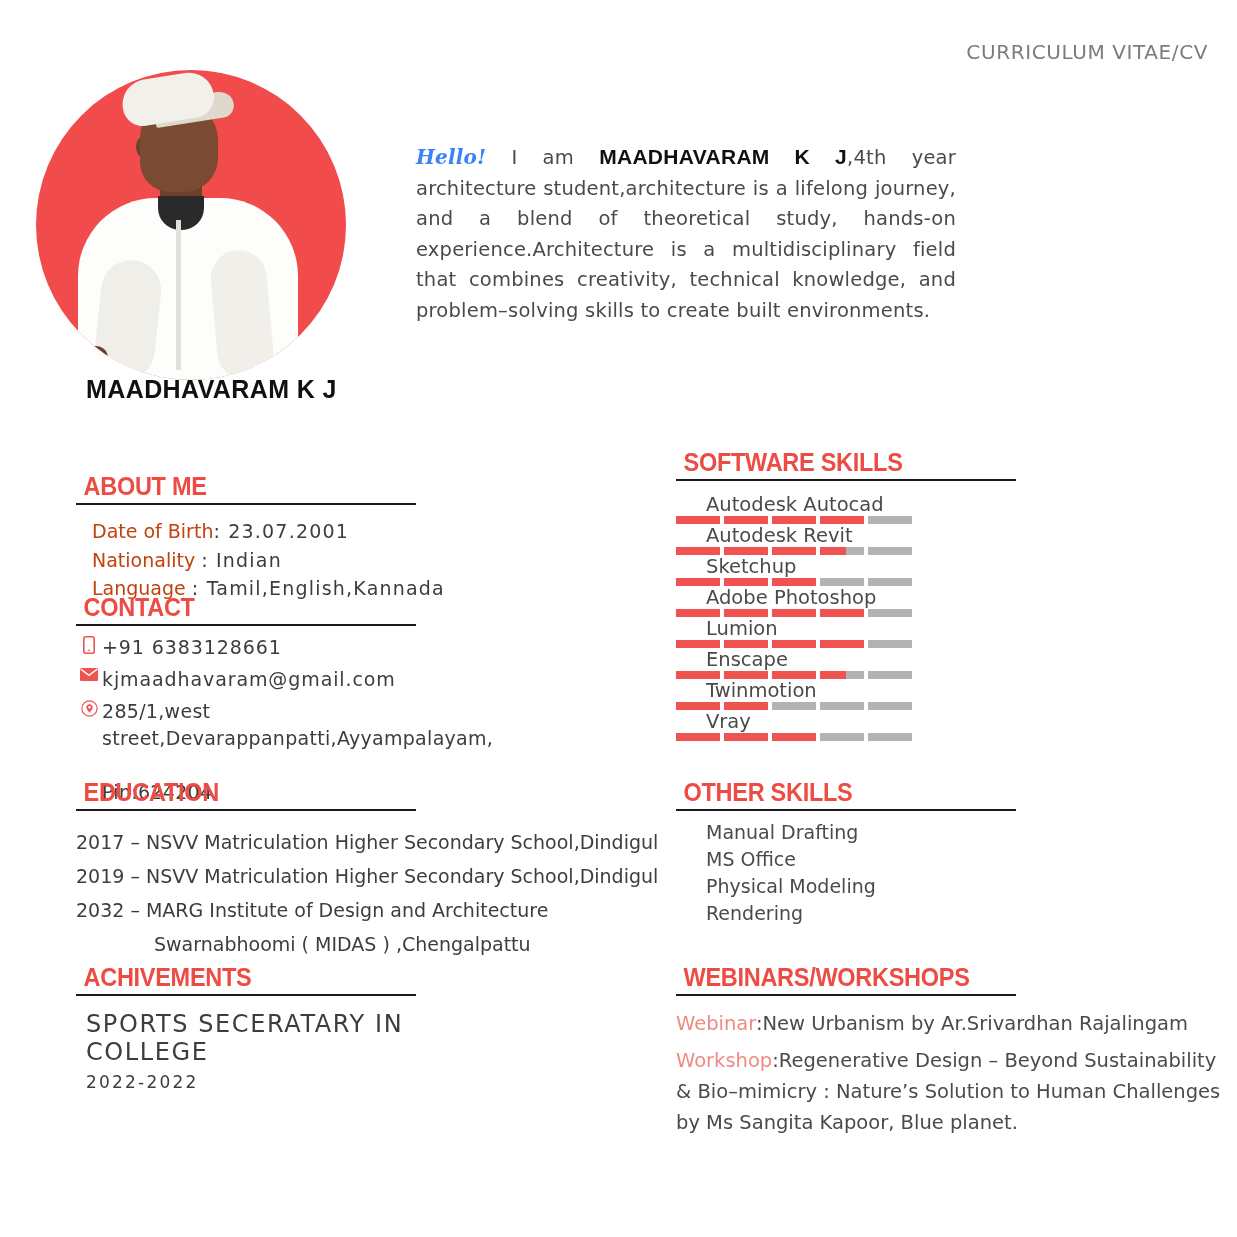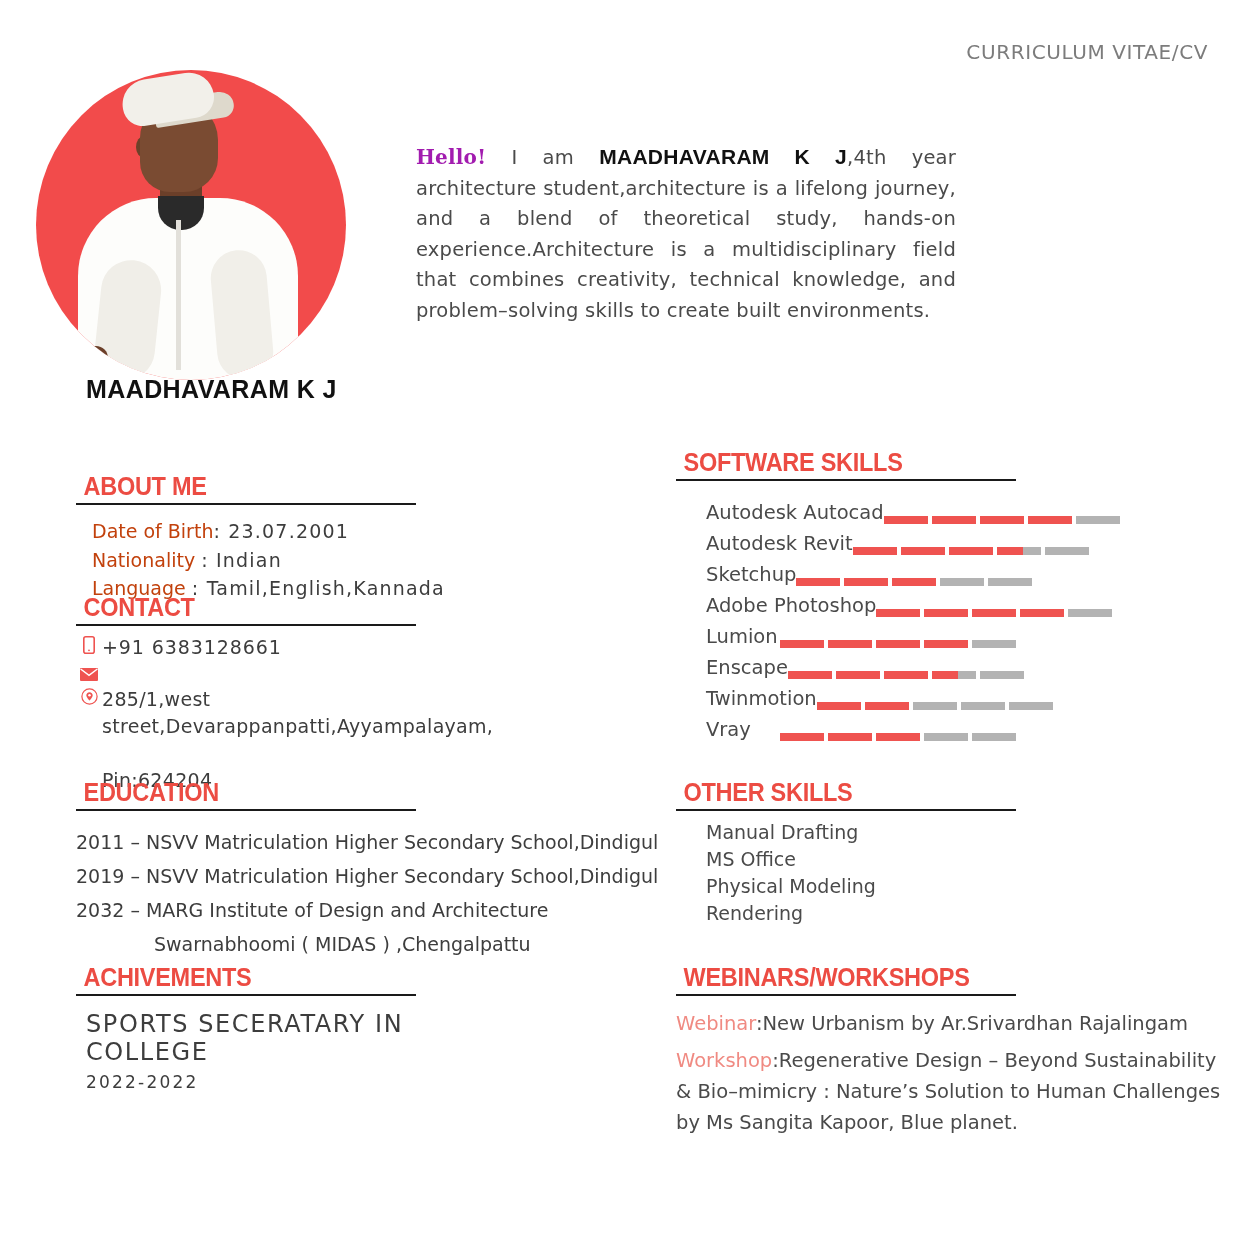--- a/index.html
+++ b/index.html
@@ -157,22 +157,23 @@
     width: 540px;
     font-size: 19.5px;
     line-height: 30.5px;
     color: #4a4a4a;
     text-align: justify;
     font-family: "DejaVu Sans", sans-serif;
     letter-spacing: 0.2px;
   }
   .hello {
     font-family: "DejaVu Serif", serif;
+    font-style: italic;
     font-weight: bold;
-    color: #a21caf;
+    color: #3b82f6;
     font-size: 20px;
   }
   .intro-name {
     font-family: "Liberation Sans", sans-serif;
     font-weight: bold;
     color: #111111;
     font-size: 21px;
     letter-spacing: 0.3px;
   }
 
@@ -244,22 +245,23 @@
     font-family: "DejaVu Sans", sans-serif;
     color: #3d3d3d;
   }
   .ach-main { font-size: 24px; letter-spacing: 1.6px; }
   .ach-year { font-size: 17px; letter-spacing: 2.2px; margin-top: 6px; }
 
   
   .skills-list { margin-top: 12px; }
   .skill-row {
     display: flex;
-    align-items: flex-end;
+    align-items: flex-start;
     height: 31px;
+    flex-direction: column;
   }
   .skill-name {
     width: 240px;
     padding-left: 30px;
     font-size: 19.5px;
     color: #4a4a4a;
     font-family: "DejaVu Sans", sans-serif;
     white-space: nowrap;
   }
   .skill-bar {
@@ -361,20 +363,21 @@
       <span class="c-text">+91  6383128661</span>
     </div>
 
     <div class="c-row">
       <span class="c-icon">
         <svg width="18" height="13" viewBox="0 0 18 13">
             <rect x="0" y="0" width="18" height="13" rx="1" fill="#EF5350"></rect>
             <path d="M0.6 1 L9 7.4 L17.4 1" fill="none" stroke="#ffffff" stroke-width="1.5"></path>
           </svg>
       </span>
+      <span class="c-text">kjmaadhavaram@gmail.com</span>
     </div>
 
     <div class="c-row">
       <span class="c-icon">
         <svg width="17" height="17" viewBox="0 0 17 17">
             <circle cx="8.5" cy="8.5" r="7.6" fill="none" stroke="#EF5350" stroke-width="1.2"></circle>
             <path d="M8.5 4.2 C6.6 4.2 5.3 5.6 5.3 7.3 C5.3 9.3 8.5 12.6 8.5 12.6 C8.5 12.6 11.7 9.3 11.7 7.3 C11.7 5.6 10.4 4.2 8.5 4.2 Z" fill="#EF5350"></path>
             <circle cx="8.5" cy="7.2" r="1.25" fill="#ffffff"></circle>
           </svg>
       </span>
@@ -386,21 +389,21 @@
     </div>
 
   </div>
 </div>
 
 <div class="section" style="left:76px; top:778px; width:340px;">
   <div class="sec-head">EDUCATION</div>
   <div class="sec-rule"></div>
   <div class="edu-list">
     <div class="edu-item">
-      <span>2011</span><span> –  </span><span>NSVV  Matriculation  Higher  Secondary  School,Dindigul</span>
+      <span>2017</span><span> –  </span><span>NSVV  Matriculation  Higher  Secondary  School,Dindigul</span>
     </div>
     <div class="edu-item">
       <span>2019</span><span> –  </span><span>NSVV  Matriculation  Higher  Secondary  School,Dindigul</span>
     </div>
     <div class="edu-item">
       <span>2032</span><span> –  </span><span>MARG  Institute  of  Design  and  Architecture</span>
       <span class="edu-sub">Swarnabhoomi  ( MIDAS ) ,Chengalpattu</span>
     </div>
   </div>
 </div>

